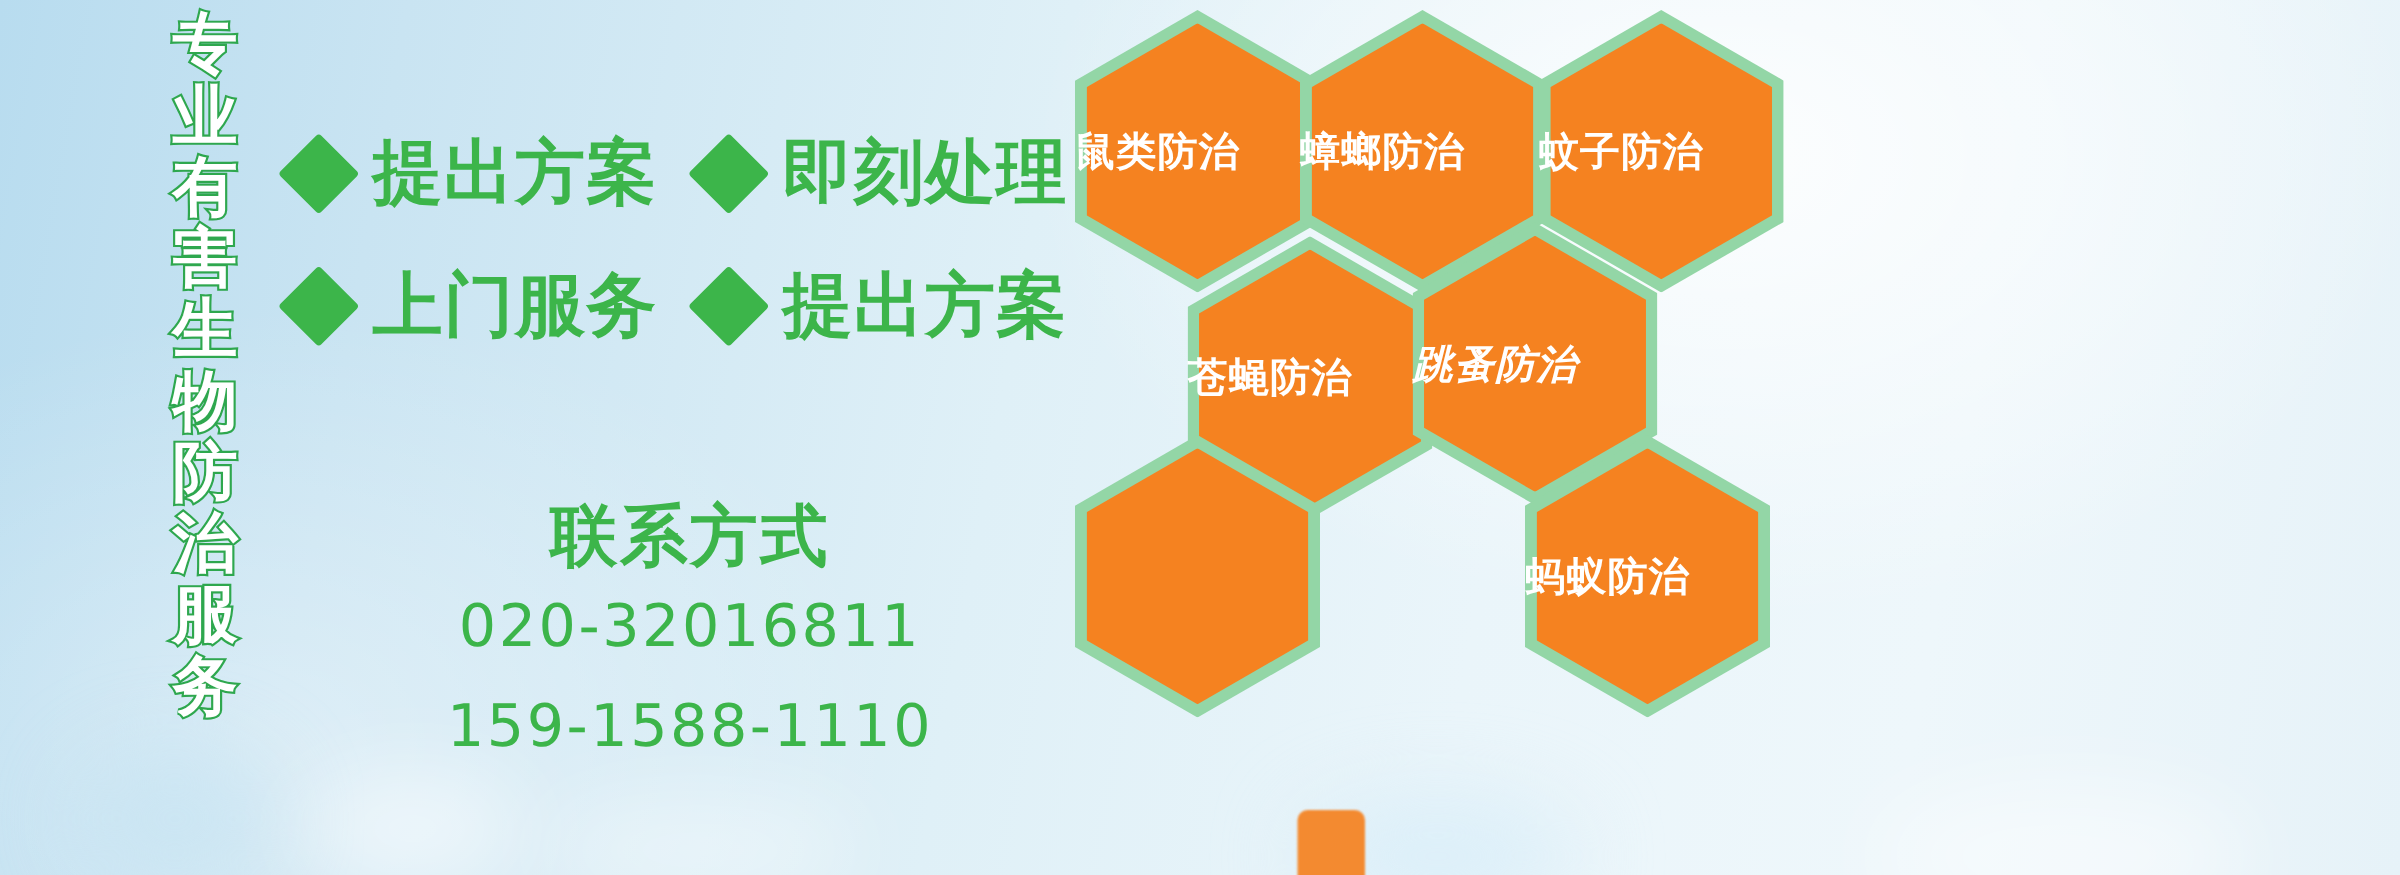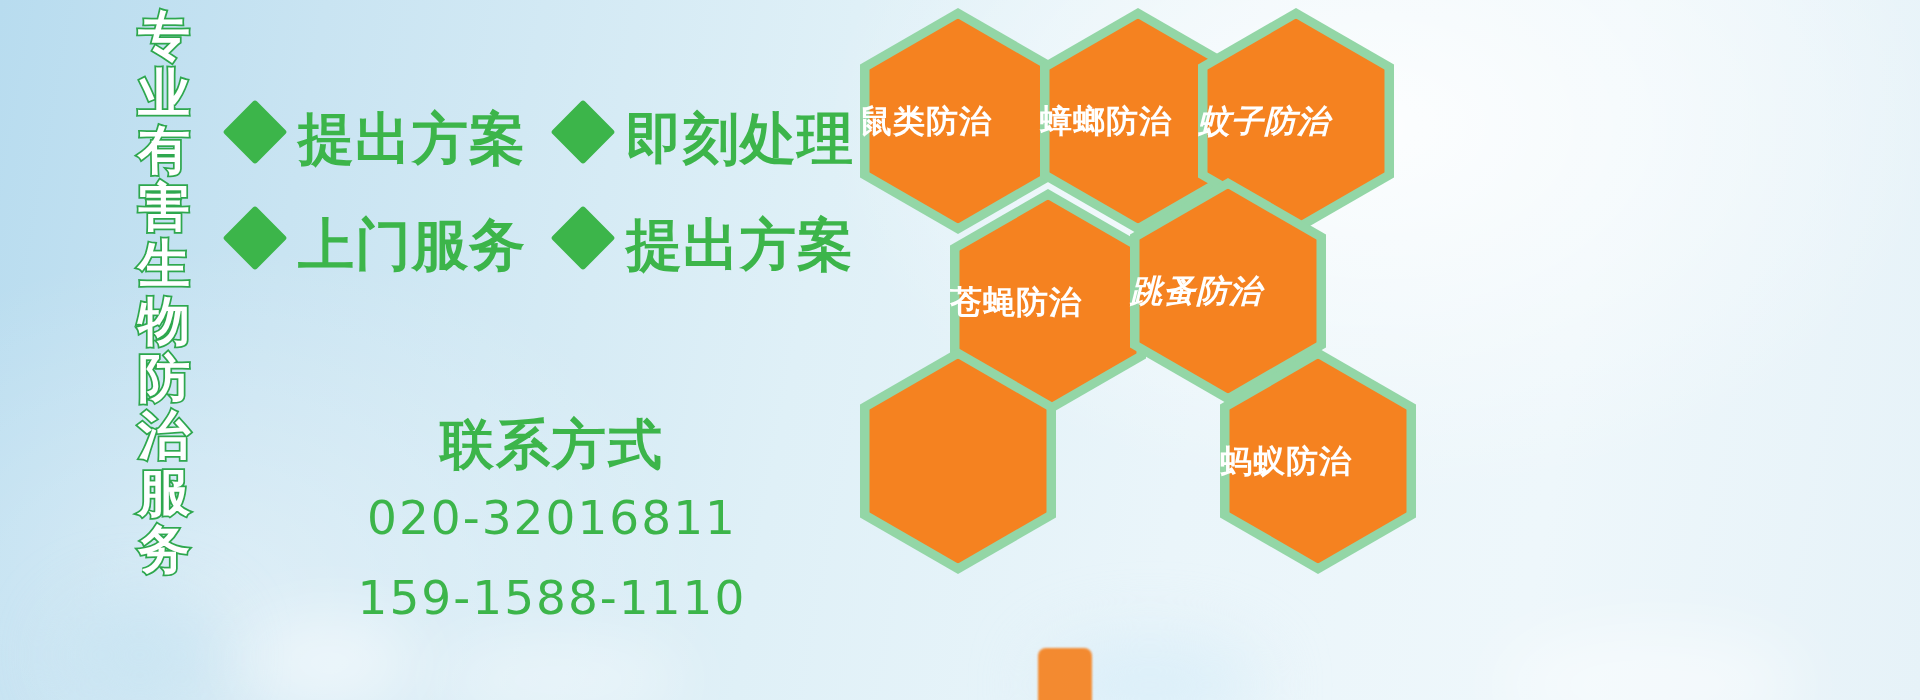--- a/index.html
+++ b/index.html
@@ -75,21 +75,21 @@
     top: 86px;
     width: 640px;
   }
   .feature-row {
     display: flex;
     align-items: center;
     height: 106px;
   }
   .feature-item {
     display: flex;
-    align-items: flex-start;
+    align-items: center;
   }
   .diamond-icon {
     width: 46px;
     height: 46px;
     background: #3cb54a;
     transform: rotate(45deg);
     flex: 0 0 auto;
     margin-right: 20px;
     border-radius: 3px;
   }
@@ -101,21 +101,21 @@
     line-height: 60px;
     white-space: nowrap;
     letter-spacing: 1px;
   }
   .feature-gap { width: 34px; flex: 0 0 auto; }
 
   
   #contact {
     position: absolute;
     left: 232px;
-    top: 412px;
+    top: 396px;
     width: 640px;
     text-align: center;
   }
   #contact-title {
     font-family: "DejaVu Sans", "Liberation Sans", sans-serif;
     font-size: 54px;
     font-weight: 700;
     color: #3cb54a;
     line-height: 66px;
     letter-spacing: 2px;
@@ -237,21 +237,21 @@
       <div class="hex-inner"></div>
       <div class="hex-label">鼠类防治</div>
     </div>
 
     <div class="hex-cell" style="left:184px; top:8px;">
       <div class="hex-outer"></div>
       <div class="hex-inner"></div>
       <div class="hex-label">蟑螂防治</div>
     </div>
 
-    <div class="hex-cell" style="left:342px; top:8px;font-style:italic;">
+    <div class="hex-cell" style="left:375px; top:8px;">
       <div class="hex-outer"></div>
       <div class="hex-inner"></div>
       <div class="hex-label">蚊子防治</div>
     </div>
 
     <div class="hex-cell" style="left:94px; top:189px;">
       <div class="hex-outer"></div>
       <div class="hex-inner"></div>
       <div class="hex-label">苍蝇防治</div>
     </div>

